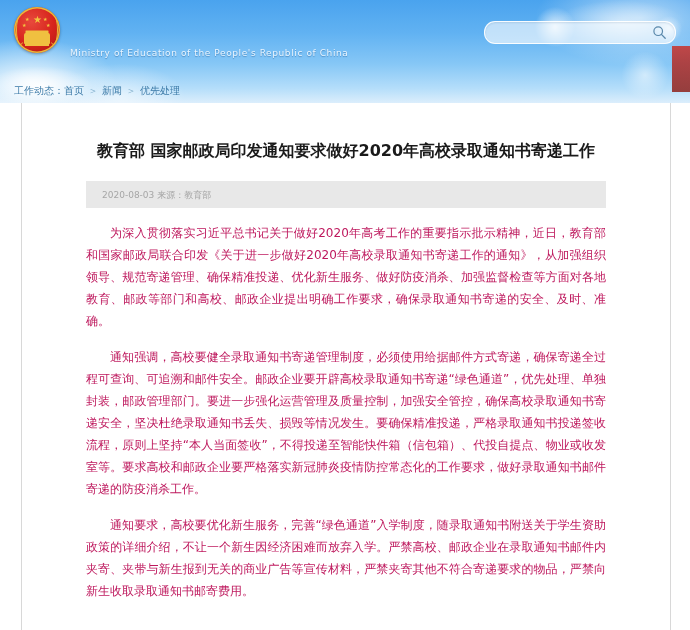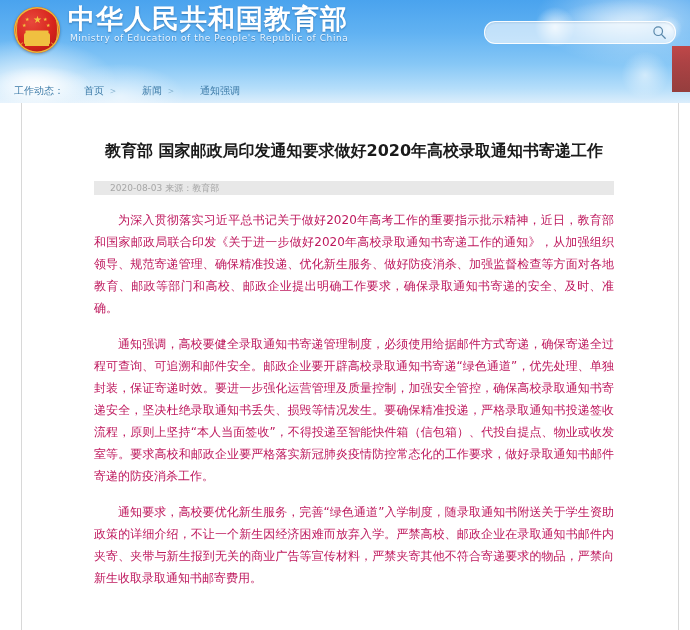--- a/index.html
+++ b/index.html
@@ -139,21 +139,21 @@
     font-size: 27px;
     line-height: 30px;
     font-weight: bold;
     letter-spacing: 1px;
     text-shadow: 0 1px 2px rgba(0,60,120,.45);
     white-space: nowrap;
   }
   .site-subtitle {
     position: absolute;
     left: 70px;
-    top: 32px;
+    top: 47px;
     color: #eaf5ff;
     font-size: 9px;
     line-height: 12px;
     letter-spacing: .6px;
     text-shadow: 0 1px 1px rgba(0,60,120,.4);
     white-space: nowrap;
   }
 
   
   .search-box {
@@ -196,53 +196,51 @@
     left: 14px;
     top: 84px;
     font-size: 10px;
     line-height: 13px;
     color: #3d7ba8;
     white-space: nowrap;
   }
   .breadcrumb a {
     color: #3d7ba8;
     text-decoration: none;
-    margin-left: 20px;
   }
   .breadcrumb .sep {
     color: #7aa9c7;
     margin: 0 4px;
   }
 
   
   .sheet {
     position: absolute;
     left: 21px;
     top: 103px;
     width: 648px;
     height: 527px;
     background: #ffffff;
     border-left: 1px solid #d8d8d8;
     border-right: 1px solid #d8d8d8;
     overflow: hidden;
-    padding-left: 8px;
   }
 
   .article-title {
     margin: 36px 44px 0 44px;
     text-align: center;
     font-size: 16px;
     line-height: 24px;
     font-weight: bold;
     color: #1a1a1a;
   }
 
   .meta-bar {
     margin: 18px 64px 0 64px;
-    height: 14px;
+    height: 27px;
     background: #e8e8e8;
     display: flex;
     align-items: center;
     padding-left: 16px;
     box-sizing: border-box;
   }
   .meta-text {
     font-size: 9px;
     line-height: 12px;
     color: #a6a6a6;
@@ -280,48 +278,47 @@
         <span class="wheat-r"></span>
         <span class="star-big">★</span>
         <span class="star-s s1">★</span>
         <span class="star-s s2">★</span>
         <span class="star-s s3">★</span>
         <span class="star-s s4">★</span>
         <span class="gate"></span>
       </div>
     </div>
 
-    <div class="site-title">中华人民共和国教育部</div>
 
     <div class="site-subtitle">Ministry of Education of the People's Republic of China</div>
 
     <div class="search-box">
       <input class="search-input" type="text" placeholder="" style="">
       <span class="search-btn">
         <svg width="15" height="15" viewBox="0 0 15 15">
           <circle cx="6.2" cy="6.2" r="4.3" fill="none" stroke="#5a88ab" stroke-width="1.2"></circle>
           <line x1="9.4" y1="9.4" x2="13.2" y2="13.2" stroke="#5a88ab" stroke-width="1.3" stroke-linecap="round"></line>
         </svg>
       </span>
     </div>
 
     <div class="breadcrumb">
-      <span>工作动态：</span><a href="#">首页</a><span class="sep">＞</span><a href="#">新闻</a><span class="sep">＞</span><a href="#">通知强调</a>
+      <span>工作动态：</span><a href="#">首页</a><span class="sep">＞</span><a href="#">新闻</a><span class="sep">＞</span><a href="#">优先处理</a>
     </div>
   </div>
 
   <div class="sheet">
 
     <h1 class="article-title">教育部 国家邮政局印发通知要求做好2020年高校录取通知书寄递工作</h1>
 
     <div class="meta-bar">
       <span class="meta-text">2020-08-03 来源：教育部</span>
     </div>
 
     <div class="article-body">
       <p>为深入贯彻落实习近平总书记关于做好2020年高考工作的重要指示批示精神，近日，教育部和国家邮政局联合印发《关于进一步做好2020年高校录取通知书寄递工作的通知》，从加强组织领导、规范寄递管理、确保精准投递、优化新生服务、做好防疫消杀、加强监督检查等方面对各地教育、邮政等部门和高校、邮政企业提出明确工作要求，确保录取通知书寄递的安全、及时、准确。</p>
-      <p>通知强调，高校要健全录取通知书寄递管理制度，必须使用给据邮件方式寄递，确保寄递全过程可查询、可追溯和邮件安全。邮政企业要开辟高校录取通知书寄递“绿色通道”，优先处理、单独封装，保证寄递时效。要进一步强化运营管理及质量控制，加强安全管控，确保高校录取通知书寄递安全，坚决杜绝录取通知书丢失、损毁等情况发生。要确保精准投递，严格录取通知书投递签收流程，原则上坚持“本人当面签收”，不得投递至智能快件箱（信包箱）、代投自提点、物业或收发室等。要求高校和邮政企业要严格落实新冠肺炎疫情防控常态化的工作要求，做好录取通知书邮件寄递的防疫消杀工作。</p>
+      <p>通知强调，高校要健全录取通知书寄递管理制度，必须使用给据邮件方式寄递，确保寄递全过程可查询、可追溯和邮件安全。邮政企业要开辟高校录取通知书寄递“绿色通道”，优先处理、单独封装，邮政管理部门。要进一步强化运营管理及质量控制，加强安全管控，确保高校录取通知书寄递安全，坚决杜绝录取通知书丢失、损毁等情况发生。要确保精准投递，严格录取通知书投递签收流程，原则上坚持“本人当面签收”，不得投递至智能快件箱（信包箱）、代投自提点、物业或收发室等。要求高校和邮政企业要严格落实新冠肺炎疫情防控常态化的工作要求，做好录取通知书邮件寄递的防疫消杀工作。</p>
       <p>通知要求，高校要优化新生服务，完善“绿色通道”入学制度，随录取通知书附送关于学生资助政策的详细介绍，不让一个新生因经济困难而放弃入学。严禁高校、邮政企业在录取通知书邮件内夹寄、夹带与新生报到无关的商业广告等宣传材料，严禁夹寄其他不符合寄递要求的物品，严禁向新生收取录取通知书邮寄费用。</p>
     </div>
 
   </div>
 
 </div>
 
 </body></html>

